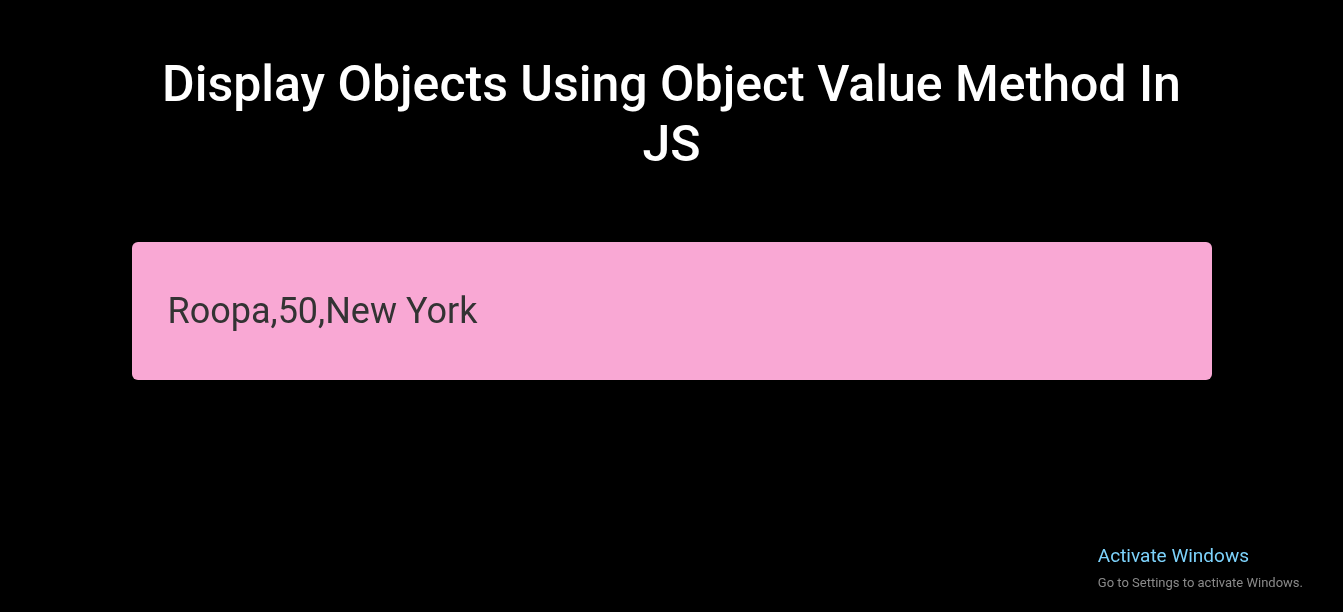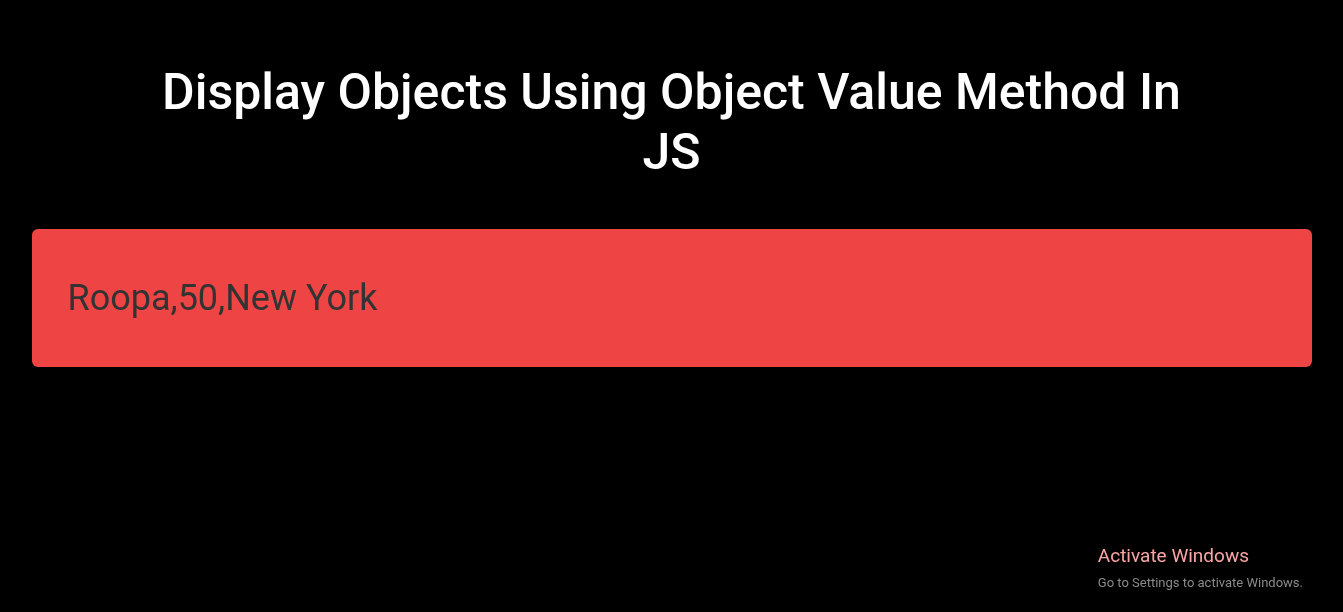--- a/index.html
+++ b/index.html
@@ -16,45 +16,45 @@
       overflow: hidden;
     }
     .heading {
       color: #ffffff;
       font-size: 50px;
       font-weight: 500;
       text-align: center;
       padding-top: 50px;
       line-height: 1.2;
       max-width: 1050px;
-      margin: 12px auto;
+      margin: 4px auto;
     }
     .output-box {
-      background-color: #ef4444;
+      background-color: #f9a8d4;
       border-radius: 6px;
-      margin: 47px auto 0;
-      width: 1280px;
+      margin: 68px auto 0;
+      width: 1080px;
       padding: 48px 36px;
     }
     .output-text {
       color: #333333;
       font-size: 36px;
       font-weight: 400;
     }
     .watermark {
       position: absolute;
       bottom: 22px;
       right: 40px;
       text-align: left;
       color: #878787;
     }
     .watermark-title {
       font-size: 19px;
       font-weight: 400;
-      color: #fca5a5;
+      color: #7dd3fc;
     }
     .watermark-subtitle {
       font-size: 13px;
       font-weight: 400;
       color: #8a8a8a;
       margin-top: 8px;
     }
   </style>
 </head>
 <body>

